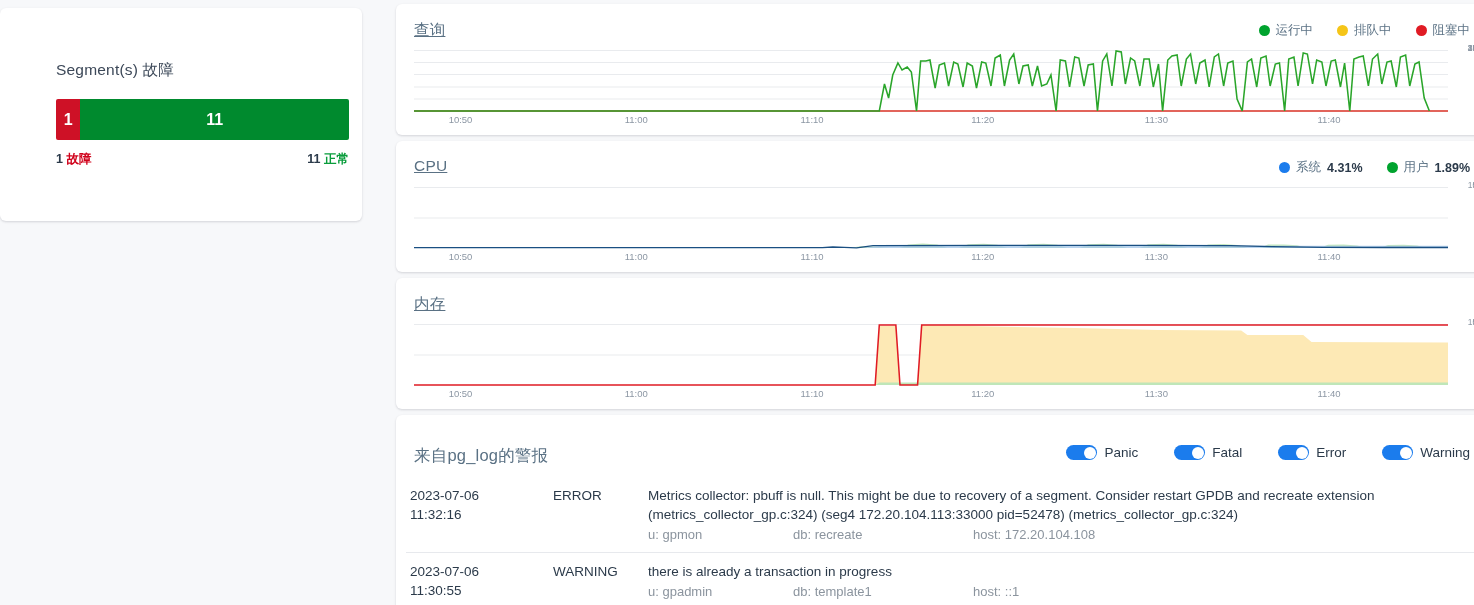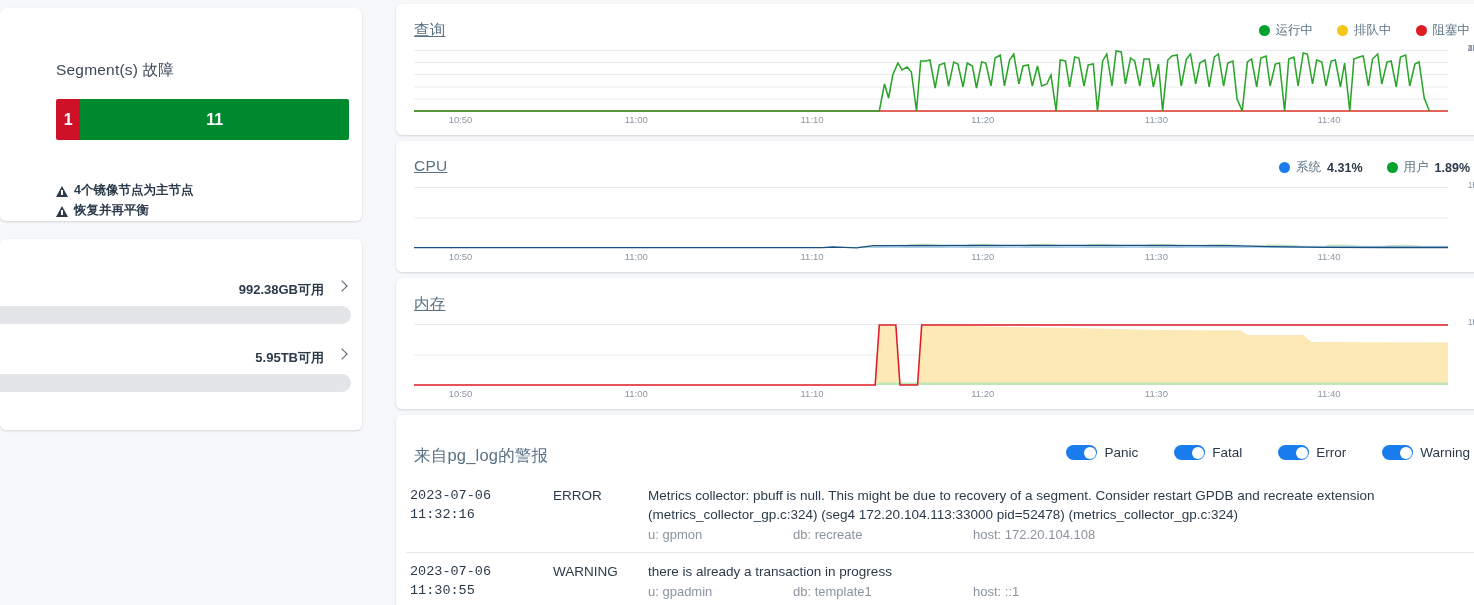--- a/index.html
+++ b/index.html
@@ -153,21 +153,21 @@
   .toggle-label{font-size:13.5px;color:#2b3a4a;white-space:nowrap;}
 
   .log-table{position:absolute;left:10px;top:62px;width:1070px;}
   .log-row{
     position:relative;border-top:1px solid #e7e9ed;
     padding:9px 0 8px 0;display:flex;
   }
   .log-row:first-child{border-top:none;}
   .log-time{
     width:147px;flex:none;padding-left:4px;box-sizing:border-box;
-    font-size:13.5px;color:#2b3a4a;line-height:19px;font-family:Liberation Mono, monospace;
+    font-size:13.5px;color:#2b3a4a;line-height:19px;
   }
   .log-sev{
     width:95px;flex:none;
     font-size:13.5px;color:#2b3a4a;line-height:19px;
   }
   .log-body{flex:1;min-width:0;}
   .log-msg{font-size:13.5px;color:#2b3a4a;line-height:19px;}
   .log-meta{display:flex;font-size:13px;color:#8b949e;line-height:19px;margin-top:1px;}
   .log-meta .m-u{width:145px;flex:none;}
   .log-meta .m-db{width:180px;flex:none;}
@@ -181,45 +181,33 @@
   <div class="left-col">
 
     <div class="card card-health">
       <div class="health-title">Segment(s) 故障</div>
 
       <div class="health-bar">
         <div class="hb-down" style="width:8.33%">1</div>
         <div class="hb-up">11</div>
       </div>
 
-
-      <div class="health-notes">
-        <div class="note">
-          <span class="warn-tri"></span>
-          <span>4个镜像节点为主节点</span>
-        </div>
-        <div class="note">
-          <span class="warn-tri"></span>
-          <span>恢复并再平衡</span>
-        </div>
-      </div>
+      <div class="health-legend">
+        <div>
+          <span class="hl-num">1</span>
+          <span class="hl-down-txt">故障</span>
+        </div>
+        <div>
+          <span class="hl-num">11</span>
+          <span class="hl-up-txt">正常</span>
+        </div>
+      </div>
+
     </div>
 
-    <div class="card card-storage">
-      <div class="storage-row r1">
-        <div class="storage-label">992.38GB可用</div>
-        <div class="chev"></div>
-        <div class="storage-bar"></div>
-      </div>
-      <div class="storage-row r2">
-        <div class="storage-label">5.95TB可用</div>
-        <div class="chev"></div>
-        <div class="storage-bar"></div>
-      </div>
-    </div>
   </div>
 
   <div class="right-col">
 
     <div class="card chart-card card-query">
       <div class="chart-title">查询</div>
 
       <div class="legend">
         <div class="legend-item">
           <span class="dot" style="background:#00a32e"></span>

